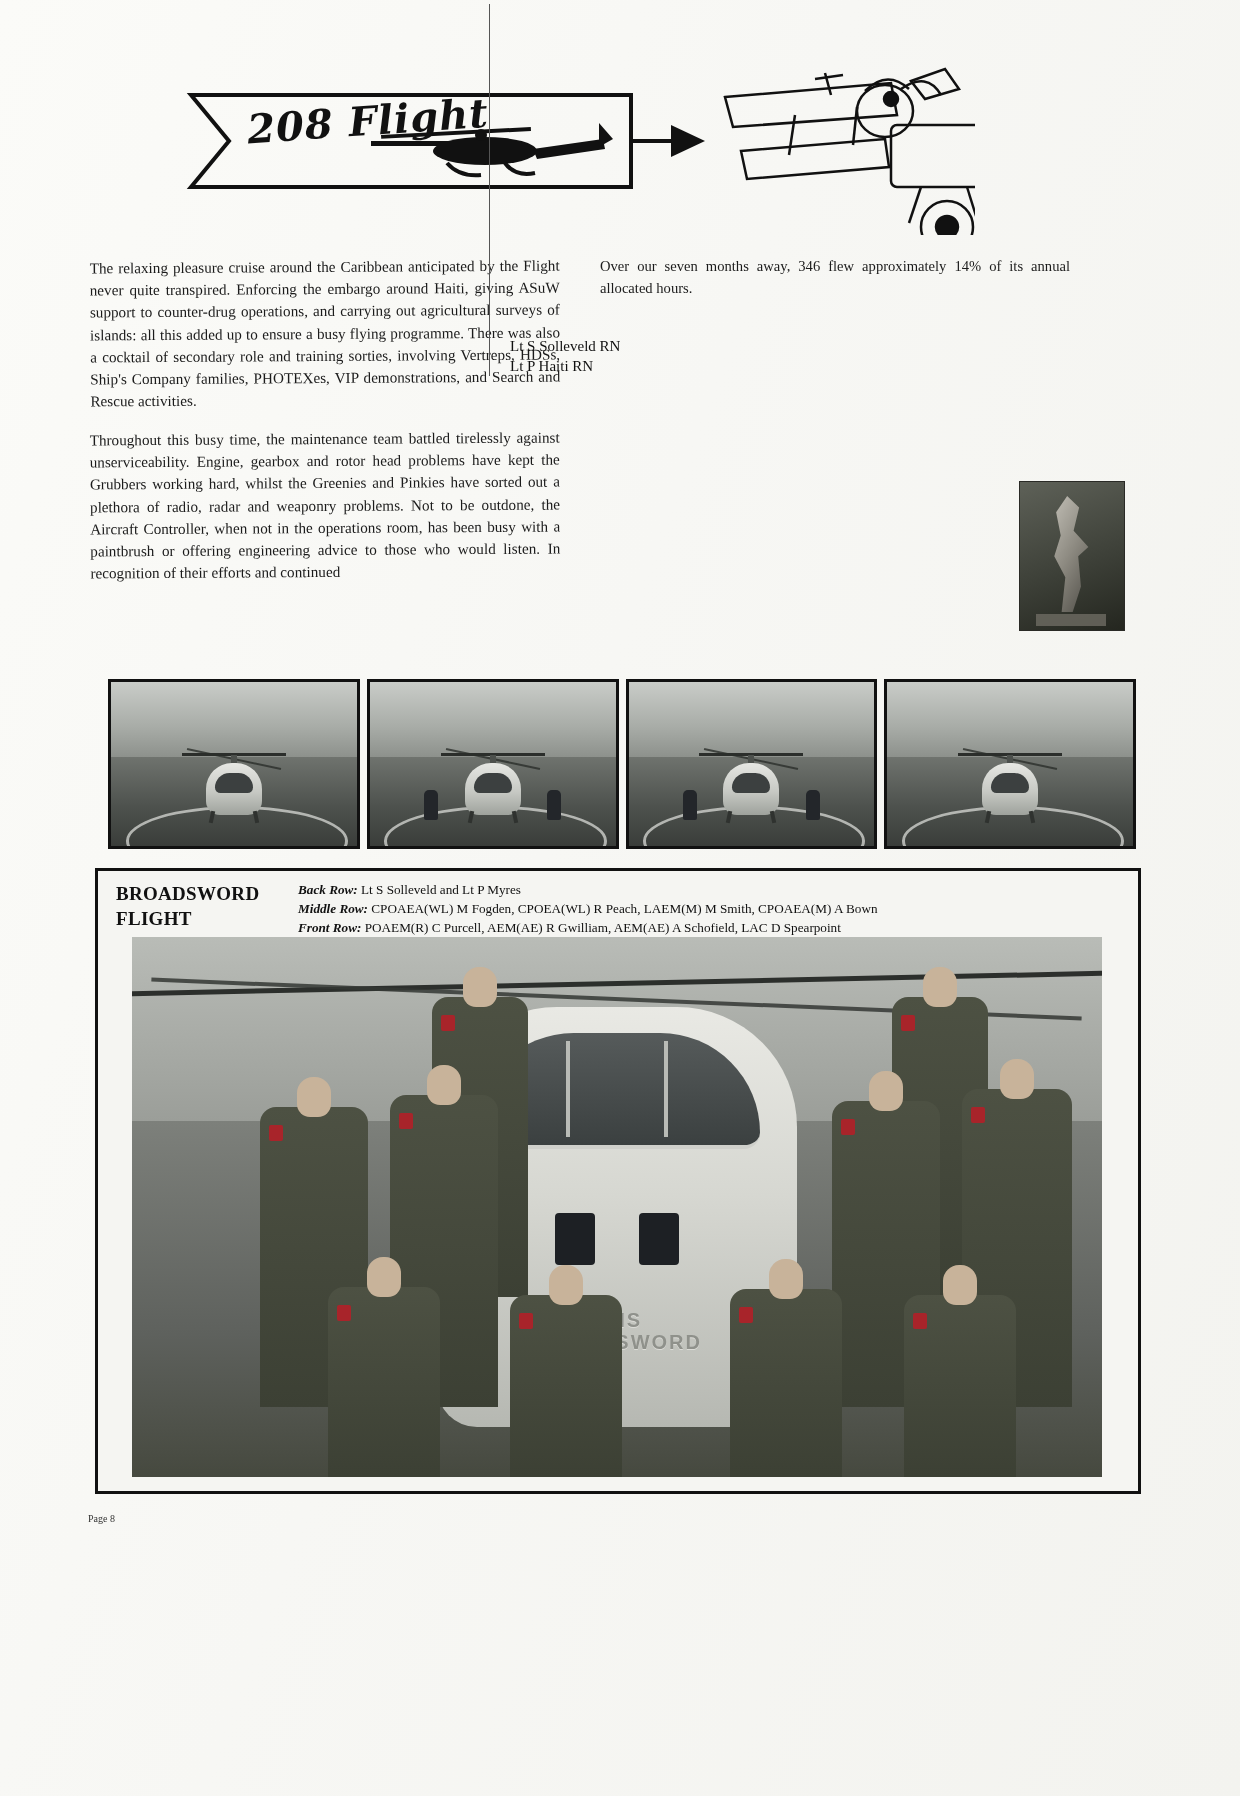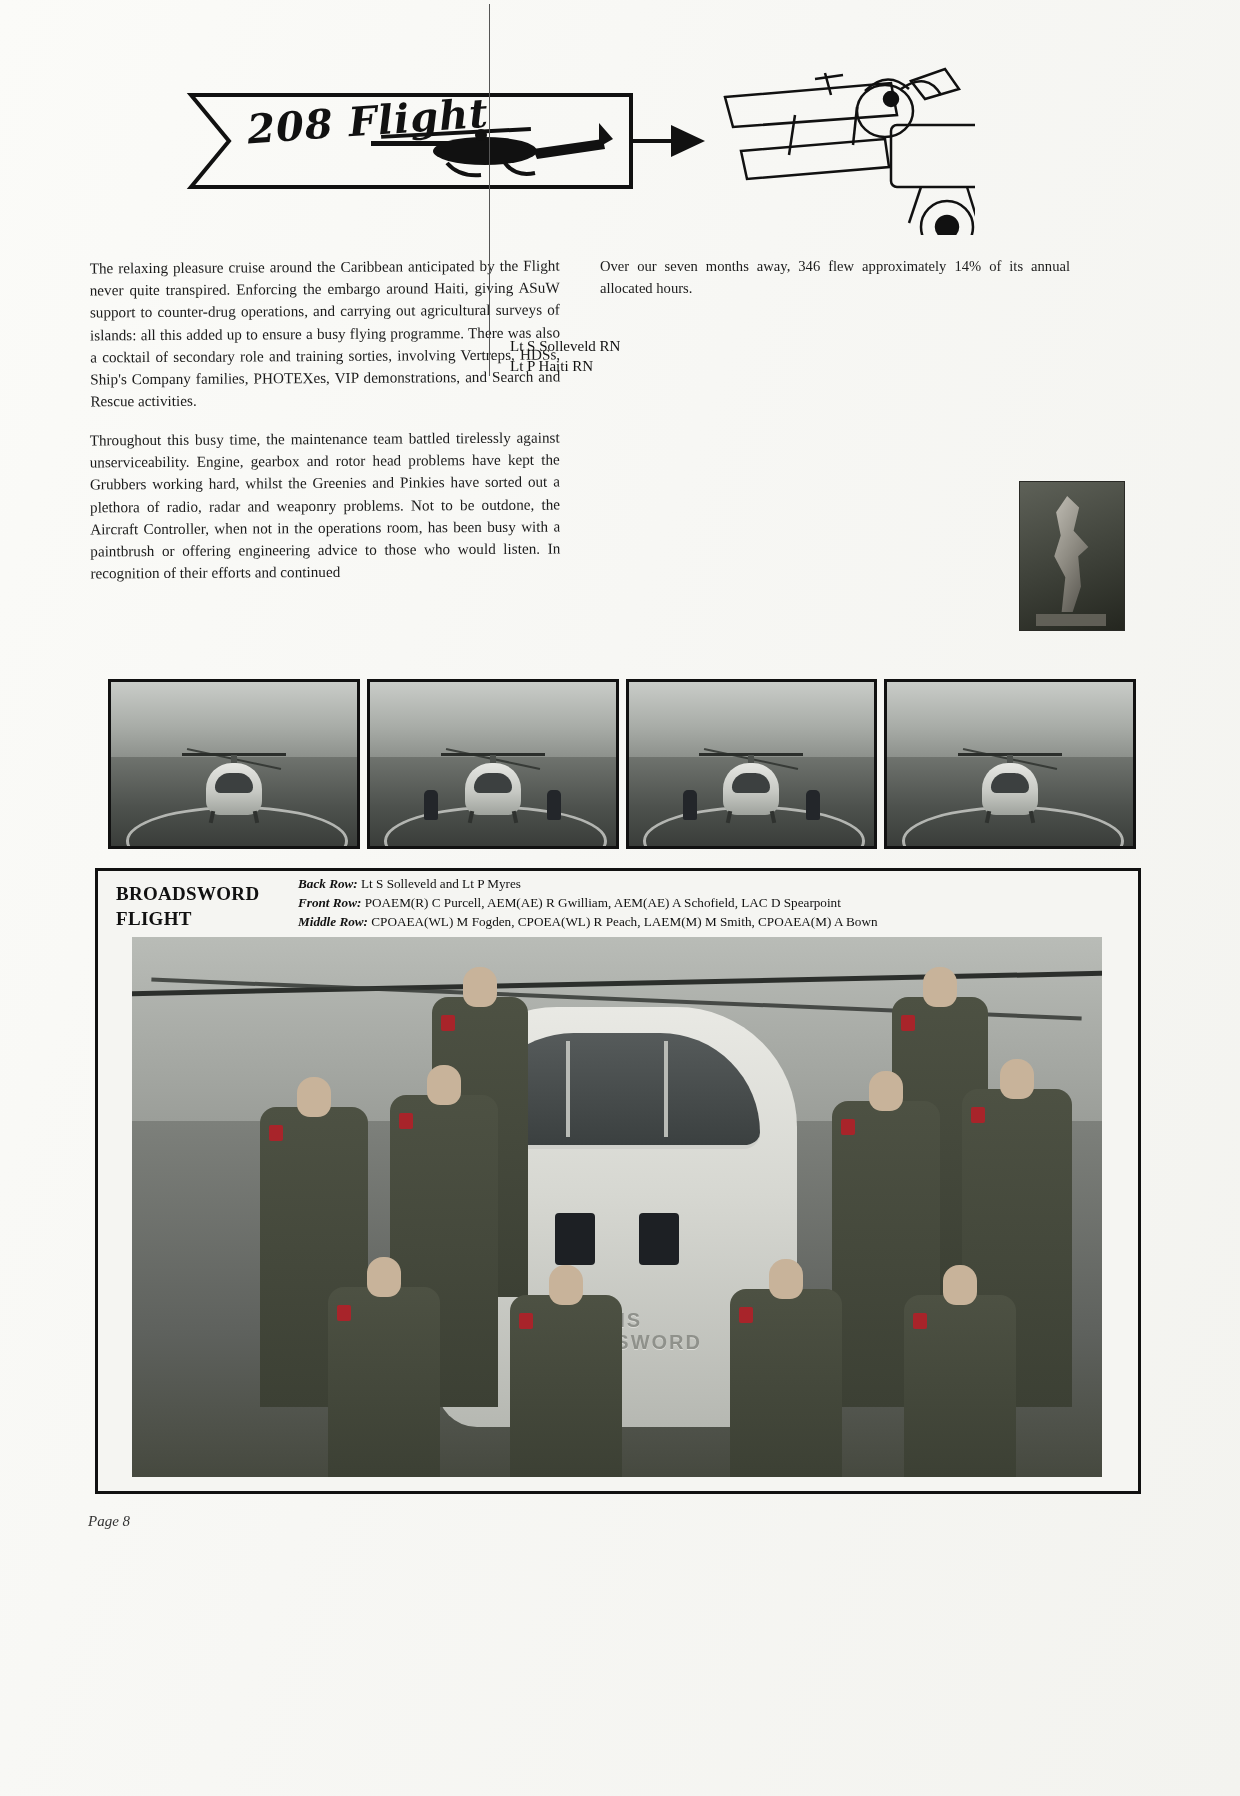--- a/index.html
+++ b/index.html
@@ -235,21 +235,21 @@
     width: 185px;
     font-family: "Liberation Serif", serif;
     font-weight: bold;
     font-size: 19px;
     line-height: 1.32;
     letter-spacing: .3px;
   }
   .cap-rows {
     position: absolute;
     left: 200px;
-    top: 3px;
+    top: 9px;
     right: 6px;
     font-size: 13.2px;
     line-height: 1.44;
   }
   .cap-rows .row-label {
     font-style: italic;
     font-weight: bold;
   }
 
   .group-photo {
@@ -398,22 +398,21 @@
     height: 12px;
     background: #6e6c63;
     opacity: .8;
   }
 
   
   .footer {
     position: absolute;
     left: 88px;
     top: 1513px;
-    font-size: 15px;
-    font-style: italic;
+    font-size: 10px;
     color: #333;
     z-index: 3;
   }
 </style>
 </head>
 <body>
 
 <div class="page">
 
   <div class="masthead">
@@ -555,26 +554,26 @@
       <div class="cap-title">
         <div>BROADSWORD</div>
         <div>FLIGHT</div>
       </div>
       <div class="cap-rows">
         <div>
           <span class="row-label">Back Row:</span>
           <span>Lt S Solleveld and Lt P Myres</span>
         </div>
         <div>
+          <span class="row-label">Middle Row:</span>
+          <span>CPOAEA(WL) M Fogden, CPOEA(WL) R Peach, LAEM(M) M Smith, CPOAEA(M) A Bown</span>
+        </div>
+        <div>
           <span class="row-label">Front Row:</span>
           <span>POAEM(R) C Purcell, AEM(AE) R Gwilliam, AEM(AE) A Schofield, LAC D Spearpoint</span>
-        </div>
-        <div>
-          <span class="row-label">Middle Row:</span>
-          <span>CPOAEA(WL) M Fogden, CPOEA(WL) R Peach, LAEM(M) M Smith, CPOAEA(M) A Bown</span>
         </div>
       </div>
     </div>
 
     <div class="group-photo">
       <div class="gp-sky"></div>
       <div class="gp-deck"></div>
       <div class="gp-rotor"></div>
       <div class="gp-rotor2"></div>
       <div class="gp-fuselage"></div>

